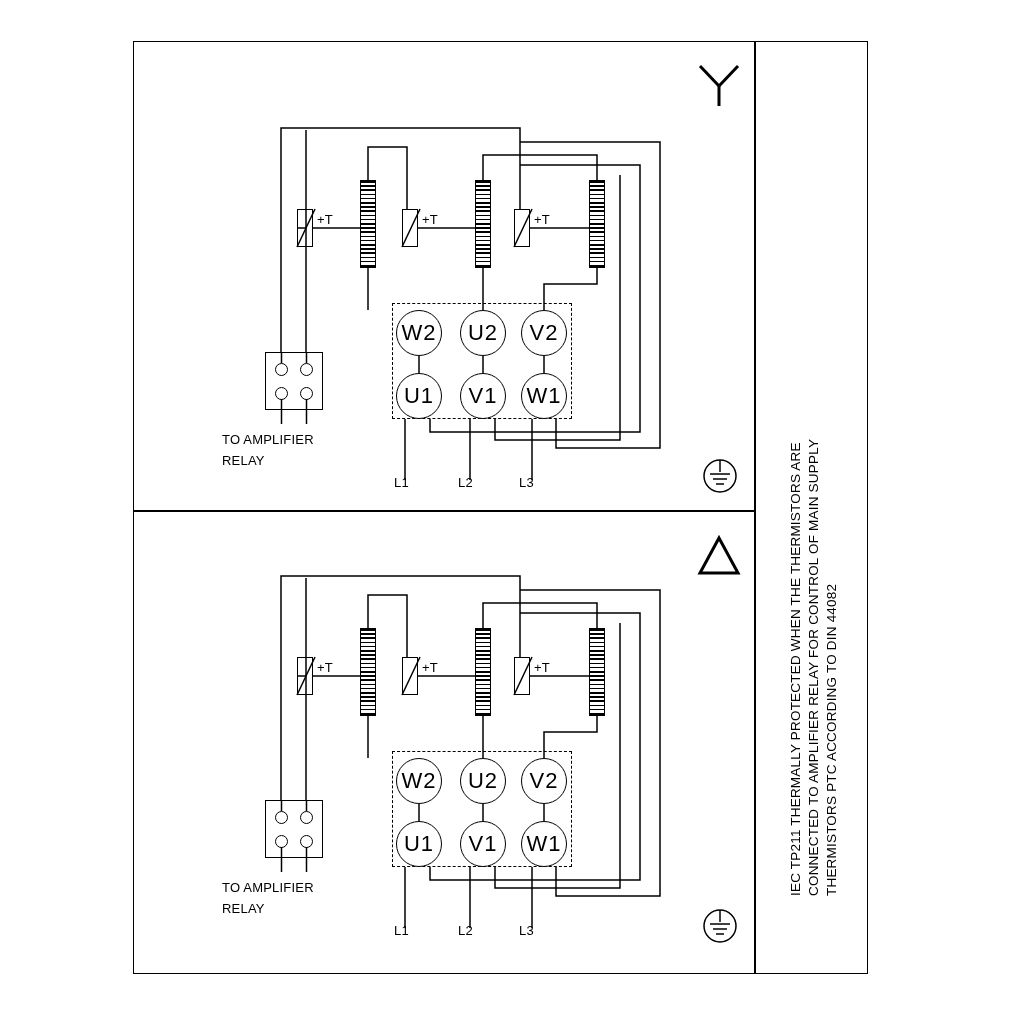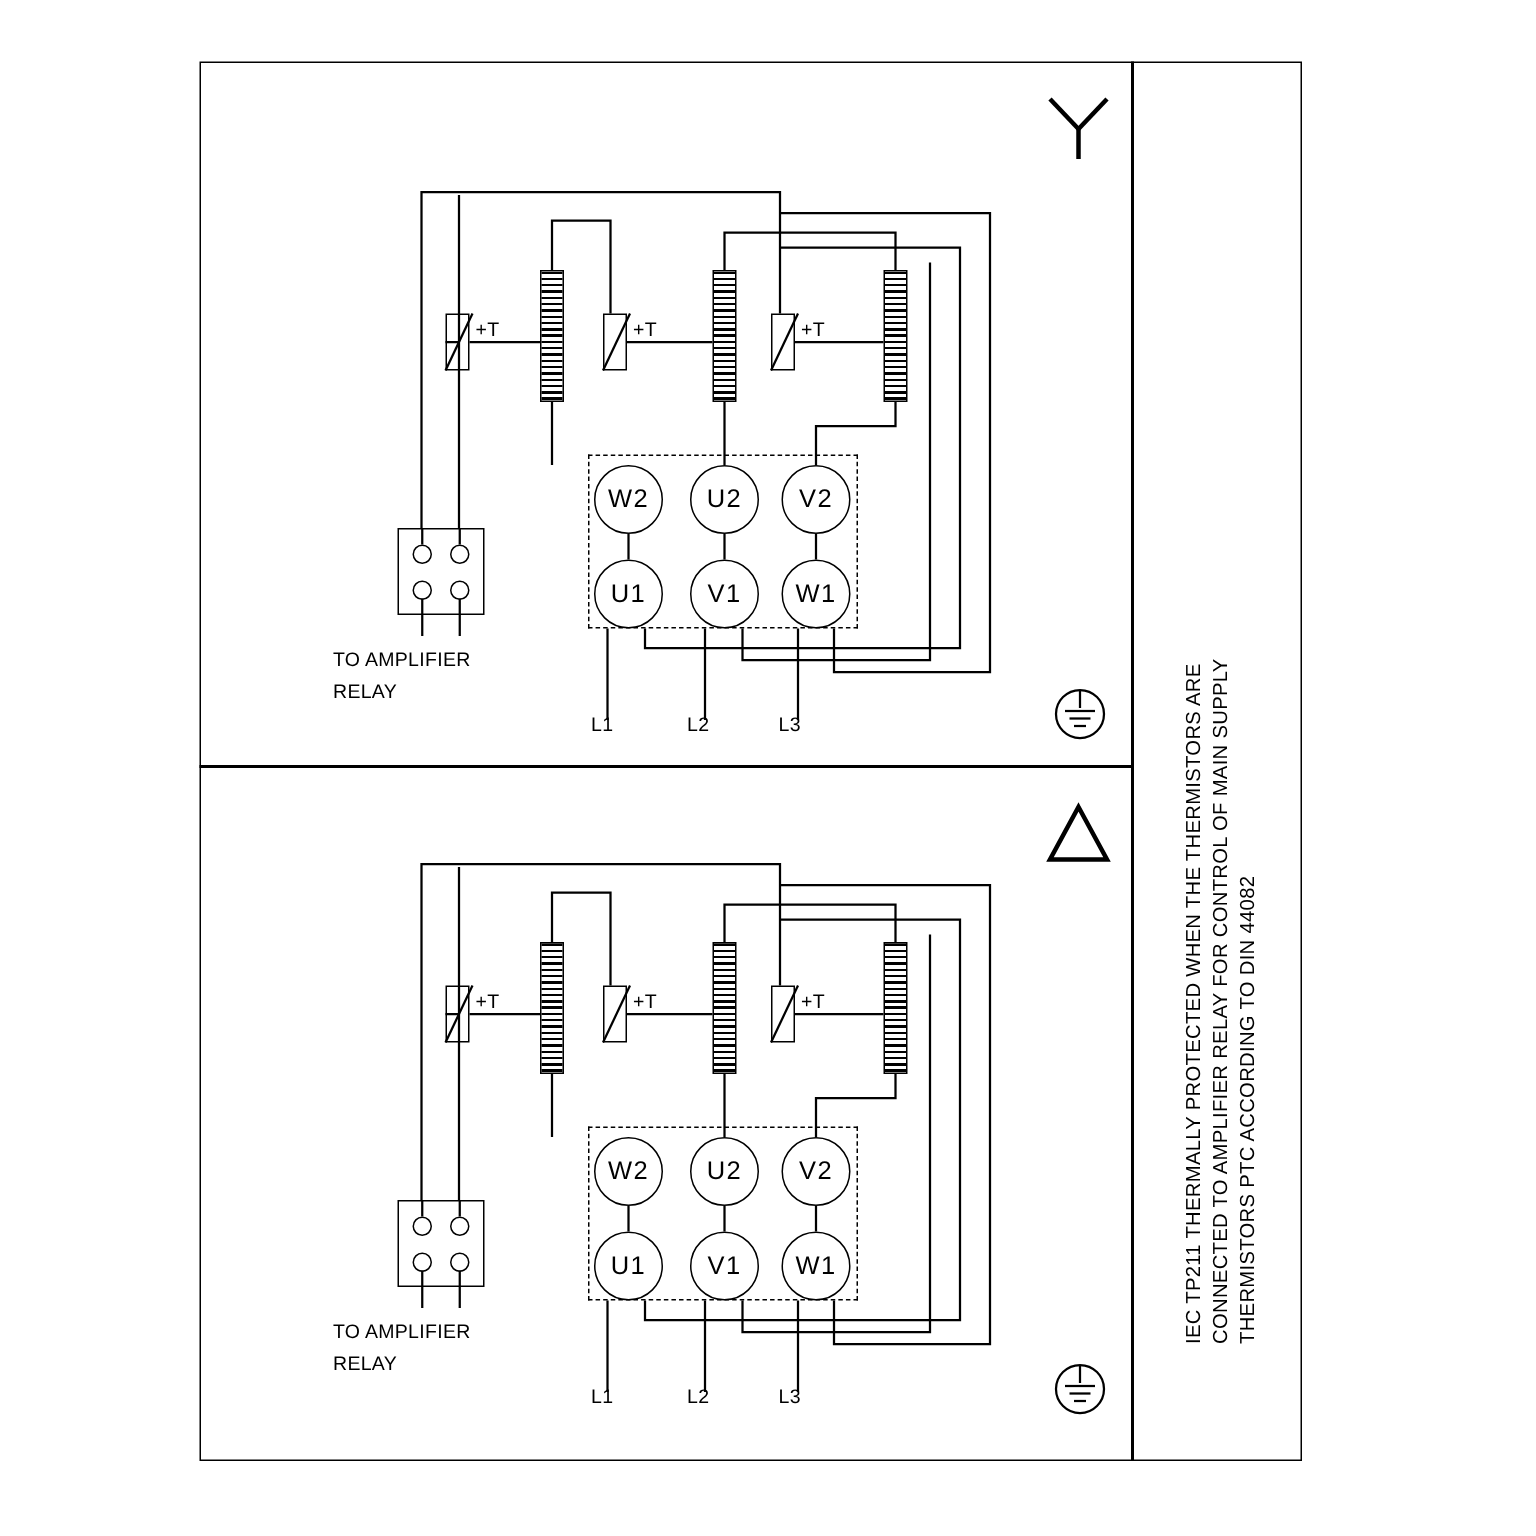--- a/index.html
+++ b/index.html
@@ -3,21 +3,21 @@
 <meta charset="utf-8">
 <style>
   html,body{margin:0;padding:0;background:#ffffff;}
   body{width:1024px;height:1024px;font-family:"Liberation Sans",sans-serif;color:#000;}
   #sheet{position:relative;width:1024px;height:1024px;}
   .ln{position:absolute;background:#000;}
   .frame{position:absolute;border:1.5px solid #000;box-sizing:border-box;}
   .lbl{position:absolute;font-size:13px;letter-spacing:.2px;white-space:nowrap;}
   .term{position:absolute;border:1.5px solid #000;border-radius:50%;
         display:flex;align-items:center;justify-content:center;
-        font-size:17px;background:#fff;box-sizing:border-box;letter-spacing:1px;}
+        font-size:22px;background:#fff;box-sizing:border-box;letter-spacing:1px;}
   .dash{position:absolute;border:1px dashed #000;box-sizing:border-box;}
   .coil{position:absolute;border:1.5px solid #000;background:
         repeating-linear-gradient(to bottom,#000 0 1.6px,#fff 1.6px 4.2px);
         box-sizing:border-box;}
   .ptc{position:absolute;border:1.5px solid #000;background:#fff;box-sizing:border-box;}
   .box{position:absolute;border:1.5px solid #000;background:#fff;box-sizing:border-box;}
   .dot{position:absolute;border:1.5px solid #000;border-radius:50%;background:#fff;box-sizing:border-box;}
   .vtext{position:absolute;font-size:13.5px;white-space:nowrap;
          transform-origin:0 0;transform:rotate(-90deg);letter-spacing:.2px;}
   svg{position:absolute;overflow:visible;}

